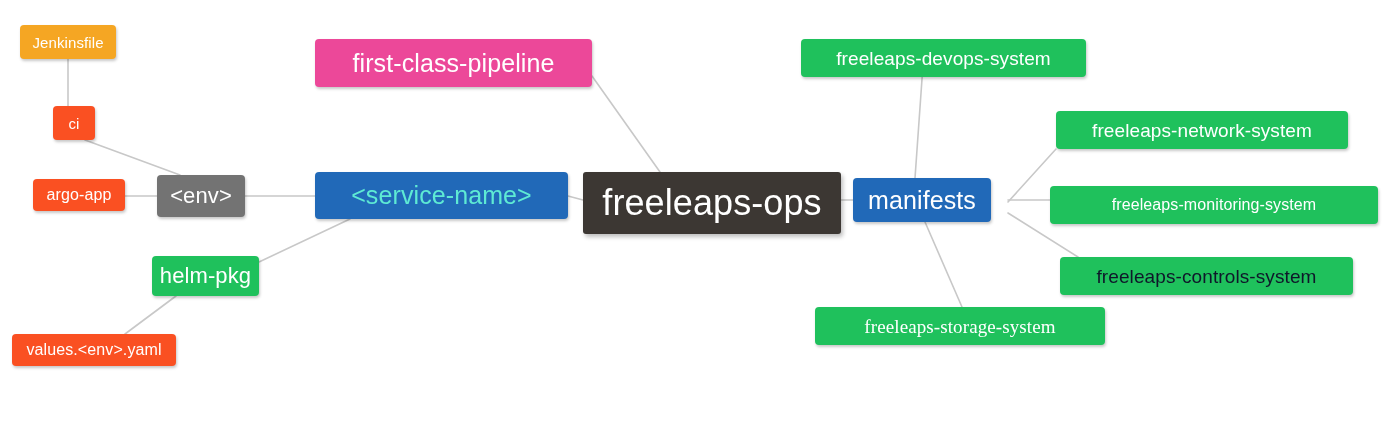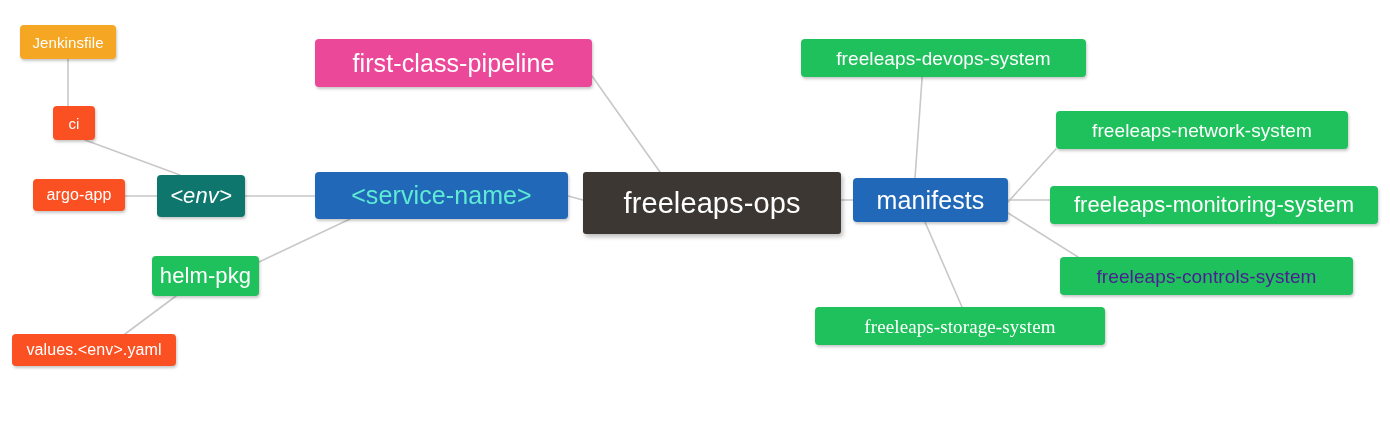--- a/index.html
+++ b/index.html
@@ -54,33 +54,33 @@
       <line x1="85" y1="140" x2="180" y2="175" stroke="#c8c8c8" stroke-width="1.6" stroke-linecap="round"></line>
       <line x1="68" y1="59" x2="68" y2="106" stroke="#c8c8c8" stroke-width="1.6" stroke-linecap="round"></line>
       <line x1="125" y1="334" x2="176" y2="296" stroke="#c8c8c8" stroke-width="1.6" stroke-linecap="round"></line>
       <line x1="915" y1="178" x2="923" y2="65" stroke="#c8c8c8" stroke-width="1.6" stroke-linecap="round"></line>
       <line x1="1008" y1="202" x2="1056" y2="149" stroke="#c8c8c8" stroke-width="1.6" stroke-linecap="round"></line>
       <line x1="1008" y1="200" x2="1050" y2="200" stroke="#c8c8c8" stroke-width="1.6" stroke-linecap="round"></line>
       <line x1="1008" y1="213" x2="1078" y2="257" stroke="#c8c8c8" stroke-width="1.6" stroke-linecap="round"></line>
       <line x1="925" y1="222" x2="962" y2="307" stroke="#c8c8c8" stroke-width="1.6" stroke-linecap="round"></line>
     </svg>
   <div id="node-layer">
-      <div class="node root" style="left: 583px; top: 172px; width: 258px; height: 62px; background: rgb(60, 55, 51); font-size: 29px; color: rgb(255, 255, 255);">
+      <div class="node root" style="left: 583px; top: 172px; width: 258px; height: 62px; background: rgb(60, 55, 51); font-size: 36px; color: rgb(255, 255, 255);">
         <span>freeleaps-ops</span>
       </div>
       <div class="node" style="left: 315px; top: 39px; width: 277px; height: 48px; background: #ec4899; font-size: 25px; color: rgb(255, 255, 255);">
         <span>first-class-pipeline</span>
       </div>
       <div class="node" style="left: 315px; top: 172px; width: 253px; height: 47px; background: rgb(33, 105, 184); font-size: 25px; color: #5eead4;">
         <span>&lt;service-name&gt;</span>
       </div>
-      <div class="node" style="left: 853px; top: 178px; width: 155px; height: 44px; background: rgb(33, 105, 184); font-size: 25px; color: rgb(255, 255, 255);">
+      <div class="node" style="left: 853px; top: 178px; width: 138px; height: 44px; background: rgb(33, 105, 184); font-size: 25px; color: rgb(255, 255, 255);">
         <span>manifests</span>
       </div>
-      <div class="node" style="left: 157px; top: 175px; width: 88px; height: 42px; background: #0f766e; font-size: 22px; color: rgb(255, 255, 255); font-style: italic;">
+      <div class="node" style="left: 157px; top: 175px; width: 88px; height: 42px; background: #737373; font-size: 22px; color: rgb(255, 255, 255);">
         <span>&lt;env&gt;</span>
       </div>
       <div class="node" style="left: 152px; top: 256px; width: 107px; height: 40px; background: rgb(31, 193, 92); font-size: 22px; color: rgb(255, 255, 255);">
         <span>helm-pkg</span>
       </div>
       <div class="node" style="left: 20px; top: 25px; width: 96px; height: 34px; background: rgb(245, 166, 35); font-size: 15px; color: rgb(255, 255, 255);">
         <span>Jenkinsfile</span>
       </div>
       <div class="node" style="left: 53px; top: 106px; width: 32px; height: 34px; background: rgb(250, 80, 34); font-size: 15px; color: rgb(255, 255, 255);">
         <span>ci</span>
@@ -90,23 +90,23 @@
       </div>
       <div class="node" style="left: 12px; top: 334px; width: 164px; height: 32px; background: rgb(250, 80, 34); font-size: 16px; color: rgb(255, 255, 255);">
         <span>values.&lt;env&gt;.yaml</span>
       </div>
       <div class="node" style="left: 801px; top: 27px; width: 285px; height: 38px; background: rgb(31, 193, 92); font-size: 19px; color: rgb(255, 255, 255); margin-top: 12px;">
         <span>freeleaps-devops-system</span>
       </div>
       <div class="node" style="left: 1056px; top: 111px; width: 292px; height: 38px; background: rgb(31, 193, 92); font-size: 19px; color: rgb(255, 255, 255);">
         <span>freeleaps-network-system</span>
       </div>
-      <div class="node" style="left: 1050px; top: 186px; width: 328px; height: 38px; background: rgb(31, 193, 92); font-size: 22px; color: rgb(255, 255, 255); text-align: right;">
+      <div class="node" style="left: 1050px; top: 186px; width: 328px; height: 38px; background: rgb(31, 193, 92); font-size: 16px; color: rgb(255, 255, 255); text-align: right;">
         <span>freeleaps-monitoring-system</span>
       </div>
-      <div class="node" style="left: 1060px; top: 257px; width: 293px; height: 38px; background: rgb(31, 193, 92); font-size: 19px; color: #4c1d95;">
+      <div class="node" style="left: 1060px; top: 257px; width: 293px; height: 38px; background: rgb(31, 193, 92); font-size: 19px; color: #0f172a;">
         <span>freeleaps-controls-system</span>
       </div>
       <div class="node" style="left: 815px; top: 307px; width: 290px; height: 38px; background: rgb(31, 193, 92); font-size: 19px; color: rgb(255, 255, 255); font-family: Liberation Serif, serif;">
         <span>freeleaps-storage-system</span>
       </div>
     </div>
 </div>
 
 </body></html>

